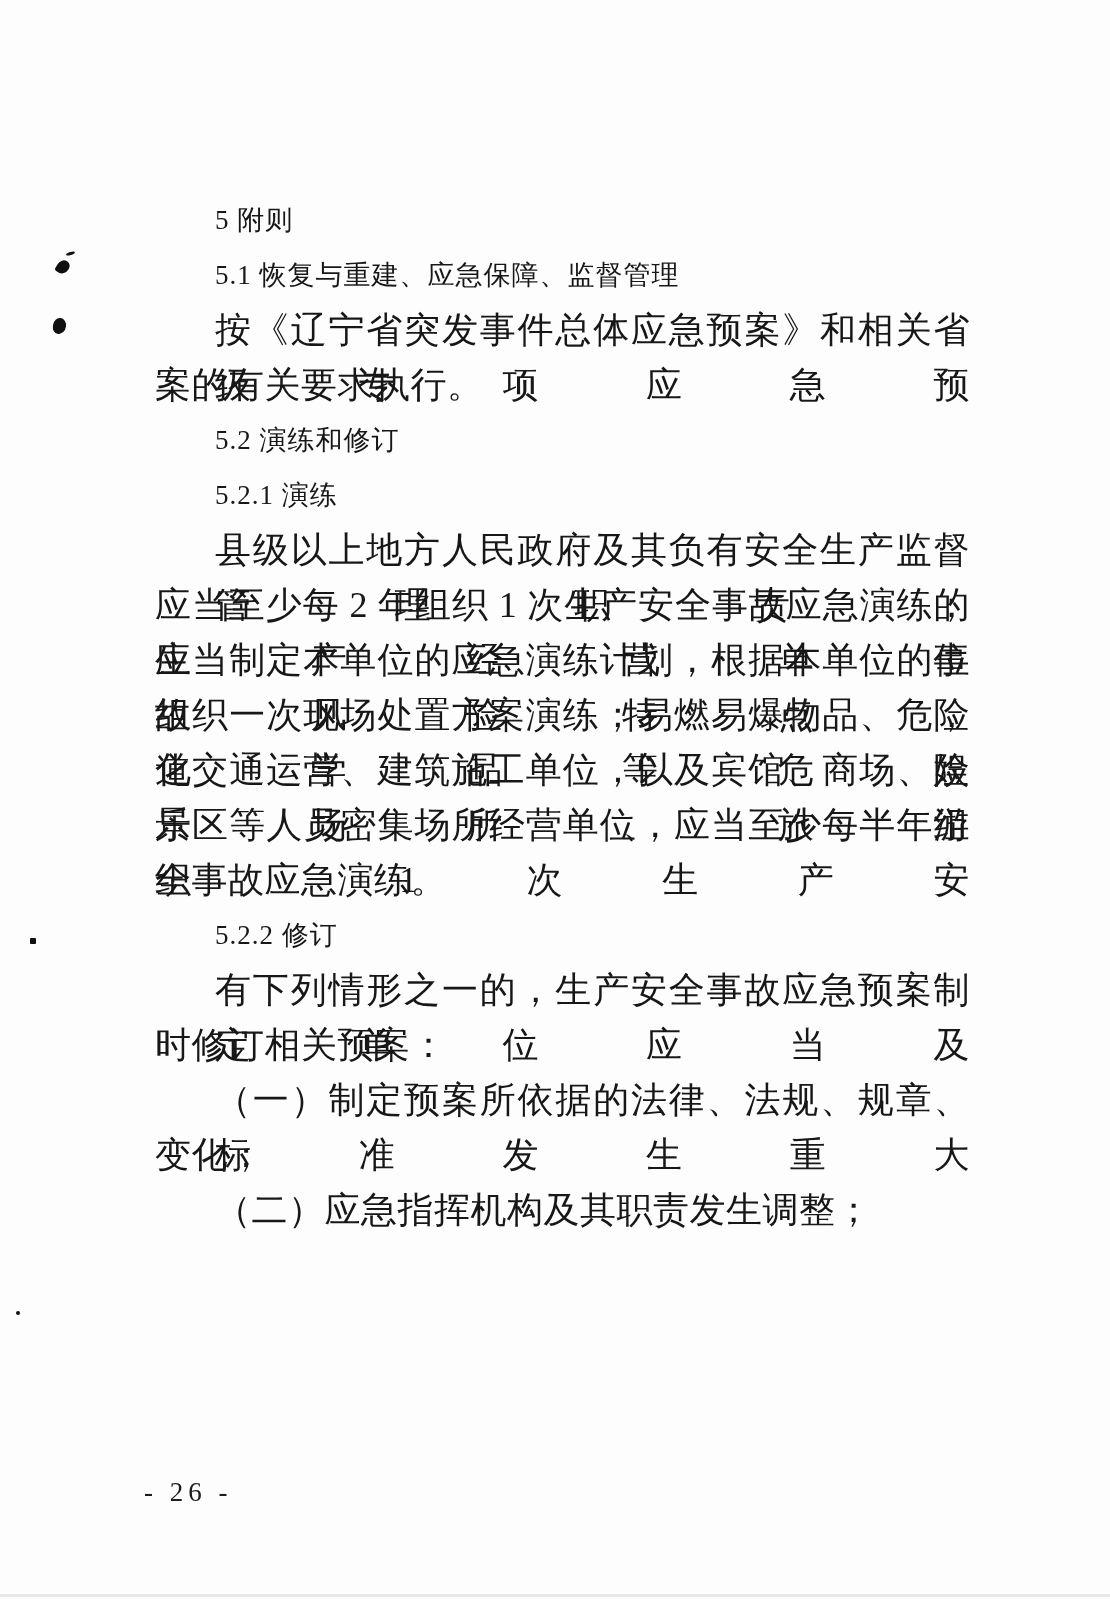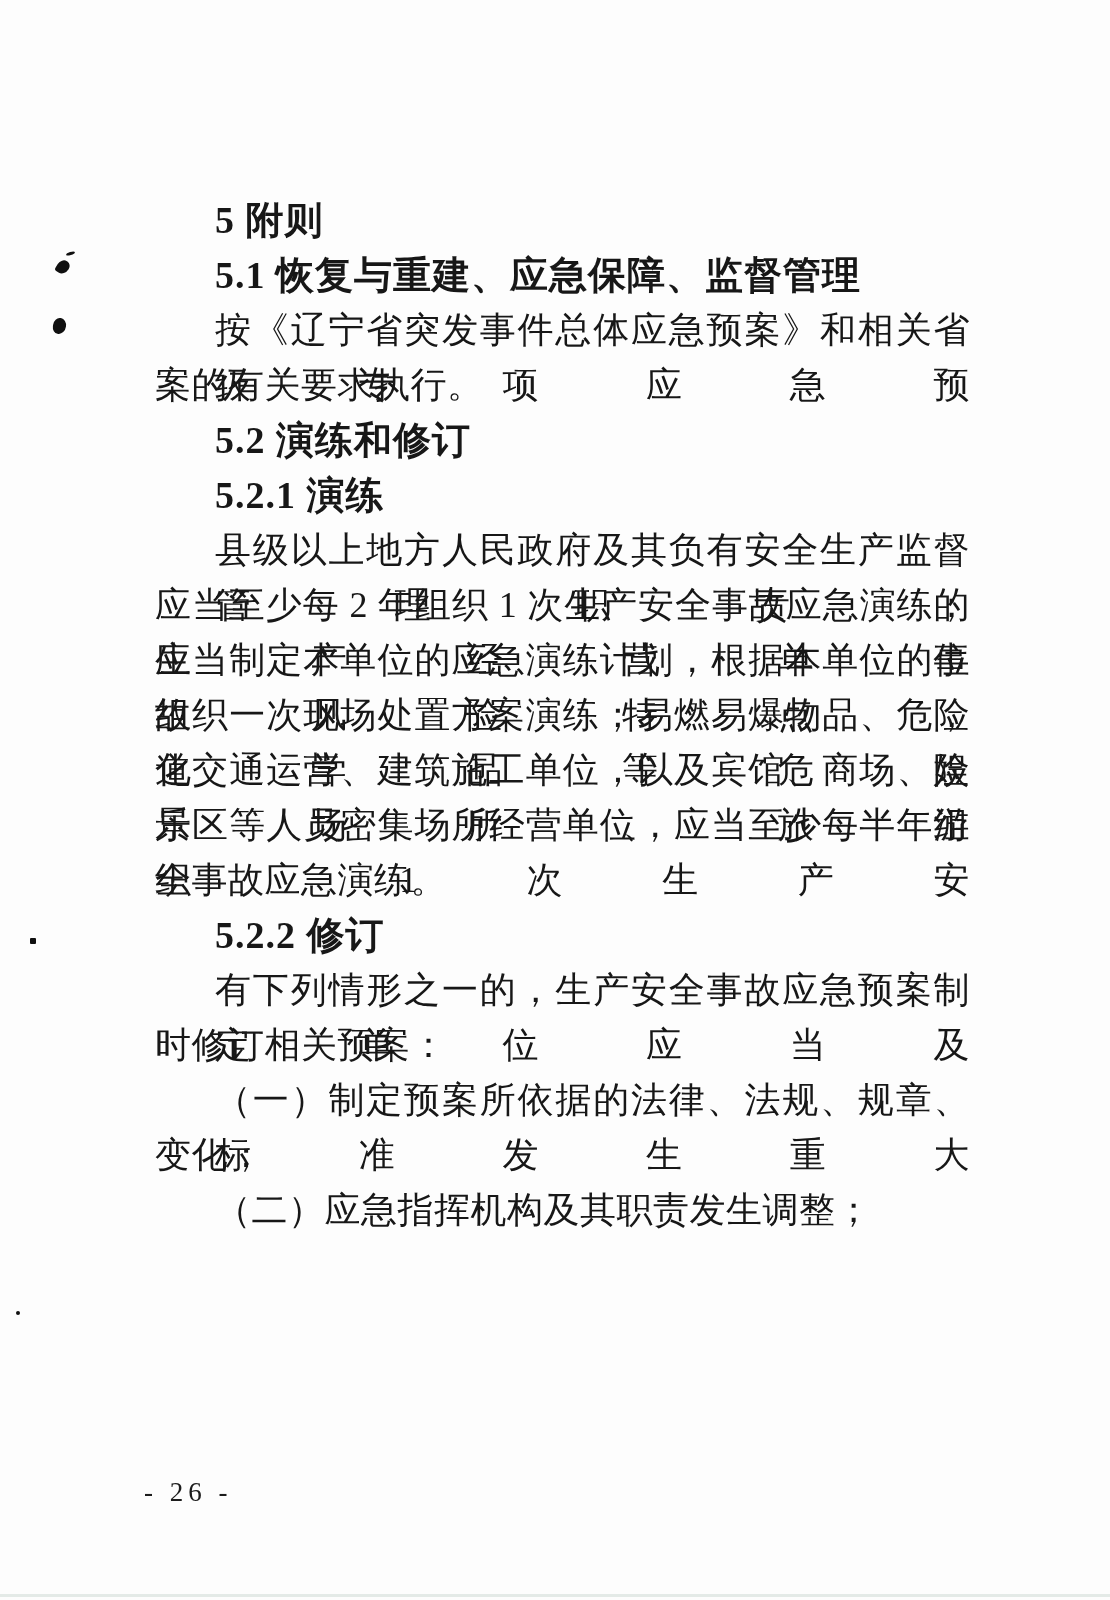--- a/index.html
+++ b/index.html
@@ -31,22 +31,22 @@
     letter-spacing: 0.5px;
   }
   .line.fill {
     text-align: justify;
     text-align-last: justify;
   }
   .line.ind {
     padding-left: 60px;
   }
   .line.h {
-    font-weight: 700;
-    font-size: 38px;
+    font-weight: 400;
+    font-size: 27px;
     letter-spacing: 1px;
   }
   .page-number {
     position: absolute;
     left: 144px;
     top: 1477px;
     font-size: 27px;
     color: #1c1c1c;
     letter-spacing: 5px;
     line-height: 30px;

